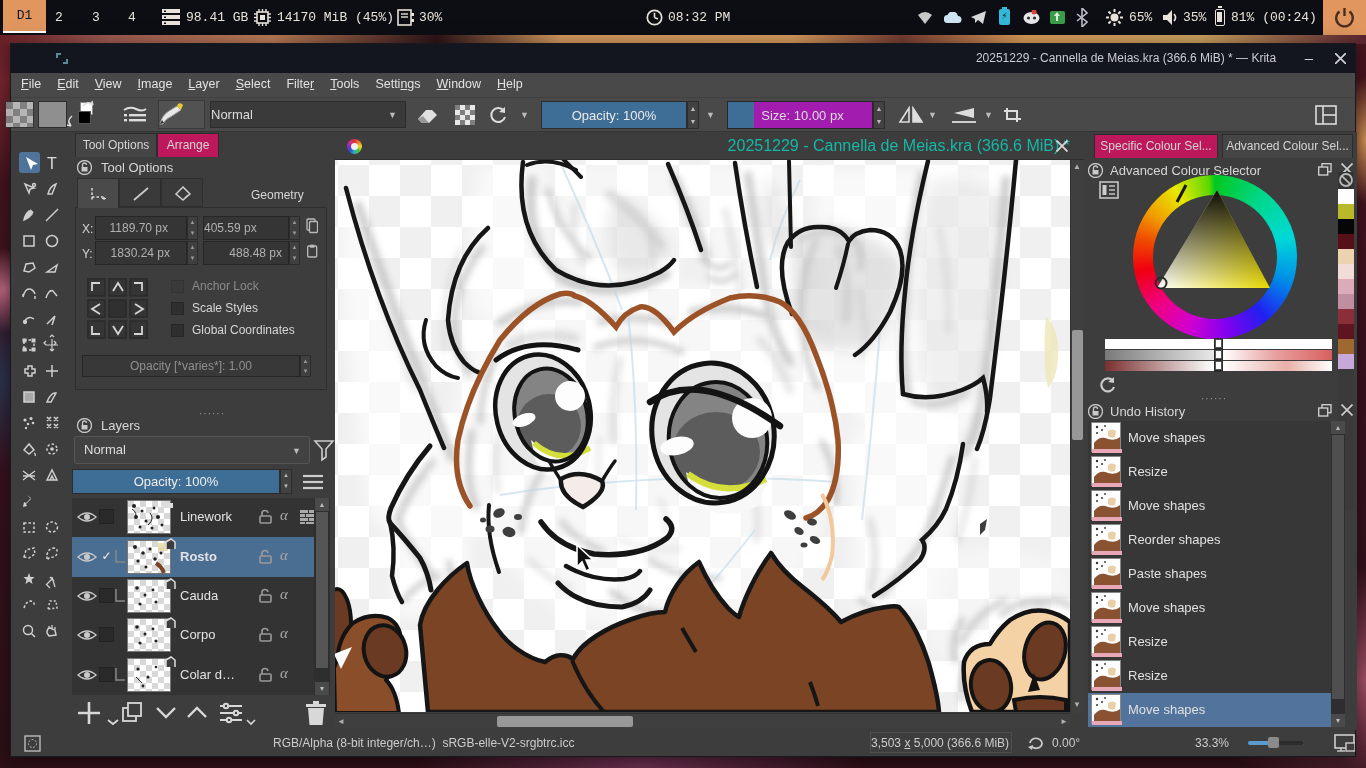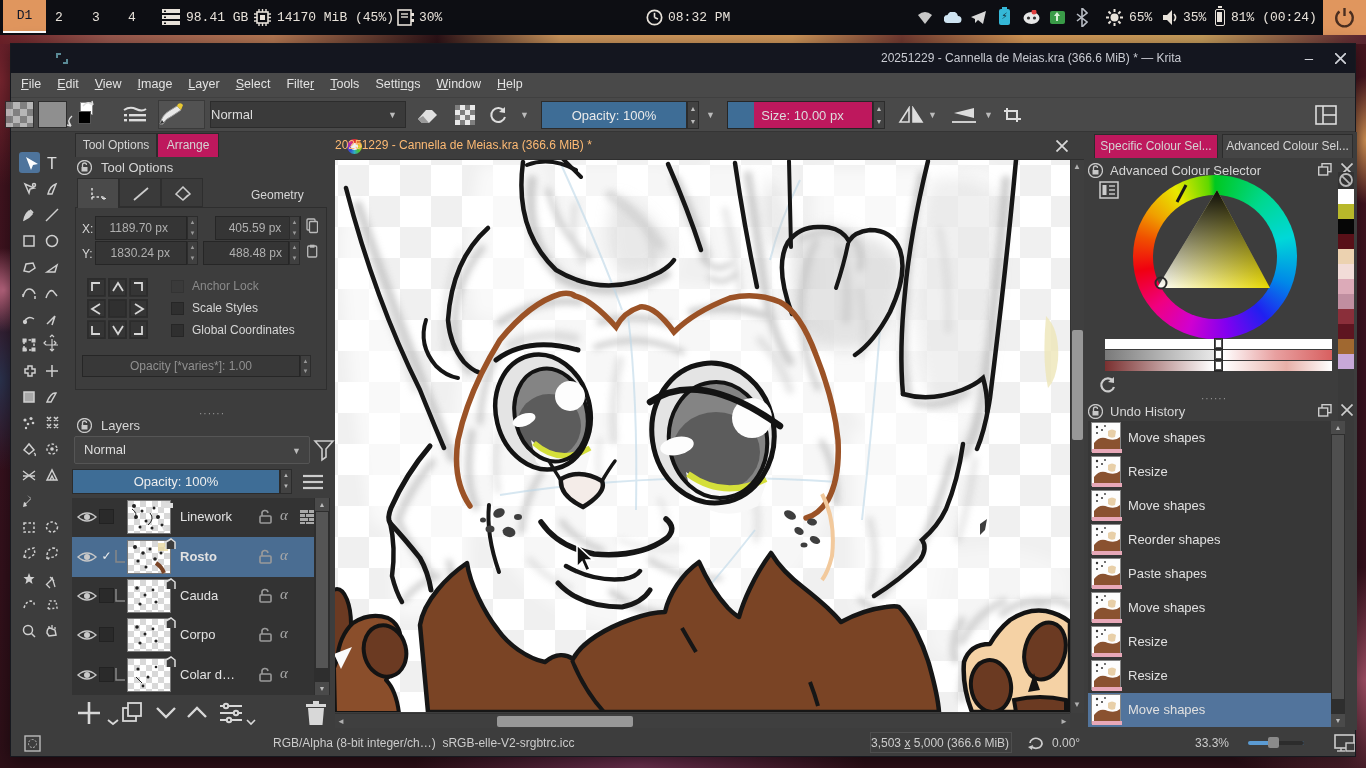--- a/index.html
+++ b/index.html
@@ -17,21 +17,21 @@
 .pit{position:absolute;top:0;height:35px;line-height:35px;white-space:nowrap}
 #win{position:absolute;left:10px;top:43px;width:1346px;height:714px;background:#3d3d3d;border:1px solid #17191f;box-shadow:0 4px 18px rgba(0,0,0,.5)}
 #titlebar{position:absolute;left:0;top:0;width:1344px;height:29px;background:#14161f;color:#c9cbd2;font-size:12px}
 #menubar{position:absolute;left:0;top:29px;width:1344px;height:25px;background:#494949;color:#e2e2e2;font-size:12.5px;border-bottom:1px solid #404040}
 .mi{display:inline-block;padding:4px 8px 0 8px}
 #toolbar{position:absolute;left:0;top:54px;width:1344px;height:34px;background:#494949;border-bottom:1px solid #353535}
 #statusbar{position:absolute;left:0;top:686px;width:1344px;height:26px;background:#3d3d3d;color:#cccccc;font-size:12px}
 .docktab{position:absolute;top:90px;height:24px;background:#be185d;border:1px solid #2c2c2c;border-bottom:none;color:#d4d4d4;font-size:12px;text-align:center;line-height:23px}
 .docktab.sel{background:#454545}
 .hdrtxt{color:#d6d6d6;font-size:13px}
-.field{background:#be185d;border:1px solid #262626;color:#c8c8c8;font-size:12px}
+.field{background:#a21caf;border:1px solid #262626;color:#c8c8c8;font-size:12px}
 .bluefill{background:#3e6d96}
 </style></head>
 <body>
 <div id="wallpaper"></div>
 <div class="abs" style="left:0;top:35px;width:1366px;height:9px;background:linear-gradient(90deg,#6b2028 0%,#9c5a50 8%,#b97b55 20%,#2e1318 32%,#d0985e 41%,#d49a5c 58%,#743b32 66%,#d89a58 75%,#caa05e 88%,#5a2430 100%)"></div>
 <div id="panel">
 <div class="pit" style="left:3px;width:43px;background:#e0965e;color:#0f172a;text-align:center;border-bottom:2px solid #fff;height:33px;line-height:32px">D1</div>
 <div class="pit" style="left:52px;width:14px;text-align:center">2</div>
 <div class="pit" style="left:89px;width:14px;text-align:center">3</div>
 <div class="pit" style="left:125px;width:14px;text-align:center">4</div>
@@ -134,21 +134,21 @@
         <path d="M5.5,4.5 A8.3,8.3 0 1 0 15.5,4.5" fill="none" stroke="#4a2e20" stroke-width="2.4"></path>
         <line x1="10.5" y1="1" x2="10.5" y2="9" stroke="#4a2e20" stroke-width="2.4"></line>
       </svg>
     </div>
 </div>
 <div id="win">
 <div id="titlebar">
 <svg class="abs" style="left:44px;top:8px" width="14" height="13">
         <path d="M2,6 L2,2 L6,2 M8,11 L12,11 L12,7" stroke="#5a8a96" stroke-width="2" fill="none"></path>
       </svg>
-<div class="abs" style="left:870px;top:0;width:410px;text-align:left;line-height:29px">20251229 - Cannella de Meias.kra (366.6 MiB) * — Krita</div>
+<div class="abs" style="left:910px;top:0;width:410px;text-align:center;line-height:29px">20251229 - Cannella de Meias.kra (366.6 MiB) * — Krita</div>
 <div class="abs" style="left:1288px;top:0;width:20px;text-align:center;line-height:27px;color:#d0d2d8;font-size:15px">–</div>
 <svg class="abs" style="left:1324px;top:9px" width="11" height="11">
         <path d="M0,0 L11,11 M11,0 L0,11" stroke="#d0d2d8" stroke-width="1.7"></path>
       </svg>
 </div>
 <div id="menubar">
       <div style="padding-left:2px"><span class="mi"><u>F</u>ile</span><span class="mi"><u>E</u>dit</span><span class="mi"><u>V</u>iew</span><span class="mi"><u>I</u>mage</span><span class="mi"><u>L</u>ayer</span><span class="mi"><u>S</u>elect</span><span class="mi">Filte<u>r</u></span><span class="mi"><u>T</u>ools</span><span class="mi">Setti<u>n</u>gs</span><span class="mi"><u>W</u>indow</span><span class="mi"><u>H</u>elp</span></div>
     </div>
 <div id="toolbar">
 <div class="abs" style="left:-6px;top:3px;width:29px;height:27px;border:1px solid #2e2e2e;background:repeating-conic-gradient(#cacaca 0 25%,#8a8a8a 0 50%) 0 0/14px 14px;opacity:.85"></div>
@@ -370,21 +370,21 @@
       </div>
 <div class="abs" style="left:150px;top:46px;width:42px;height:29px;background:#3a3a3a;border:1px solid #2e2e2e">
         <svg class="abs" style="left:13px;top:7px" width="17" height="15">
           <path d="M8,1 L15,8 L8,14 L1,8 Z M8,14 l5,-5" fill="none" stroke="#ccc" stroke-width="1.5"></path>
         </svg>
       </div>
 <div class="abs hdrtxt" style="left:240px;top:56px;font-size:12px">Geometry</div>
 <div class="abs hdrtxt" style="left:71px;top:90px;font-size:12px">X:</div>
 <div class="abs field" style="left:84px;top:84px;width:92px;height:24px;text-align:right;line-height:23px;padding-right:18px;background:#353535;color:#b0b0b0">1189.70 px</div>
 <div class="abs" style="left:176px;top:84px;width:11px;height:24px;background:#404040;border:1px solid #2c2c2c;color:#999;font-size:6px;text-align:center;line-height:11px">▲<br>▼</div>
-<div class="abs field" style="left:204px;top:84px;width:86px;height:24px;text-align:center;line-height:23px;padding-right:6px;background:#353535;color:#b0b0b0">405.59 px</div>
+<div class="abs field" style="left:192px;top:84px;width:86px;height:24px;text-align:left;line-height:23px;padding-right:6px;background:#353535;color:#b0b0b0">405.59 px</div>
 <div class="abs" style="left:278px;top:84px;width:11px;height:24px;background:#404040;border:1px solid #2c2c2c;color:#999;font-size:6px;text-align:center;line-height:11px">▲<br>▼</div>
 <svg class="abs" style="left:295px;top:86px" width="12" height="16">
         <rect x="1" y="1" width="8" height="11" rx="1" fill="none" stroke="#bbb" stroke-width="1.3"></rect>
         <rect x="3.5" y="3.5" width="8" height="11" rx="1" fill="#3d3d3d" stroke="#bbb" stroke-width="1.3"></rect>
       </svg>
 <div class="abs hdrtxt" style="left:71px;top:115px;font-size:12px">Y:</div>
 <div class="abs field" style="left:84px;top:109px;width:92px;height:24px;text-align:right;line-height:23px;padding-right:16px;background:#353535;color:#b0b0b0">1830.24 px</div>
 <div class="abs" style="left:176px;top:109px;width:11px;height:24px;background:#404040;border:1px solid #2c2c2c;color:#999;font-size:6px;text-align:center;line-height:11px">▲<br>▼</div>
 <div class="abs field" style="left:192px;top:109px;width:86px;height:24px;text-align:right;line-height:23px;padding-right:6px;background:#353535;color:#b0b0b0">488.48 px</div>
 <div class="abs" style="left:278px;top:109px;width:11px;height:24px;background:#404040;border:1px solid #2c2c2c;color:#999;font-size:6px;text-align:center;line-height:11px">▲<br>▼</div>
@@ -628,21 +628,21 @@
           <rect x="231" y="4" width="20" height="3"></rect>
           <rect x="238" y="1" width="6" height="3"></rect>
         </g>
 </svg>
 </div>
 <div id="canvasarea" class="abs" style="left:324px;top:88px;width:749px;height:596px;background:#3d3d3d">
 <div class="abs" style="left:0;top:0;width:749px;height:28px;background:#3d3d3d;border-bottom:1px solid #2f2f2f">
 <div class="abs" style="left:12px;top:7px;width:15px;height:15px;border-radius:50%;background:conic-gradient(#e03030,#e08030,#e8d830,#50c030,#30b0c0,#3050d0,#8030c0,#d03090,#e03030)">
           <div class="abs" style="left:4px;top:4px;width:7px;height:7px;border-radius:50%;background:#f0f0f0"></div>
         </div>
-<div class="abs" style="left:0;top:0;width:735px;text-align:left;line-height:27px;color:#fdba74;font-size:12px">20251229 - Cannella de Meias.kra (366.6 MiB) *</div>
+<div class="abs" style="left:0;top:0;width:735px;text-align:right;line-height:27px;color:#14b8a6;font-size:16px">20251229 - Cannella de Meias.kra (366.6 MiB) *</div>
 <svg class="abs" style="left:721px;top:8px" width="12" height="12">
           <path d="M0.5,0.5 L11.5,11.5 M11.5,0.5 L0.5,11.5" stroke="#d8d8d8" stroke-width="1.8"></path>
         </svg>
 </div>
 <div id="canvas" class="abs" style="left:0;top:28px;width:735px;height:552px;background:repeating-conic-gradient(#ffffff 0% 25%,#f0f0f0 0% 50%) 3px 5px/62px 62px,#ffffff">
 <svg class="abs" style="left:0;top:0" width="735" height="552" viewBox="335 160 735 552">
 <defs>
             <filter id="bl" x="-20%" y="-20%" width="140%" height="140%">
               <feGaussianBlur stdDeviation="7"></feGaussianBlur>
             </filter>

